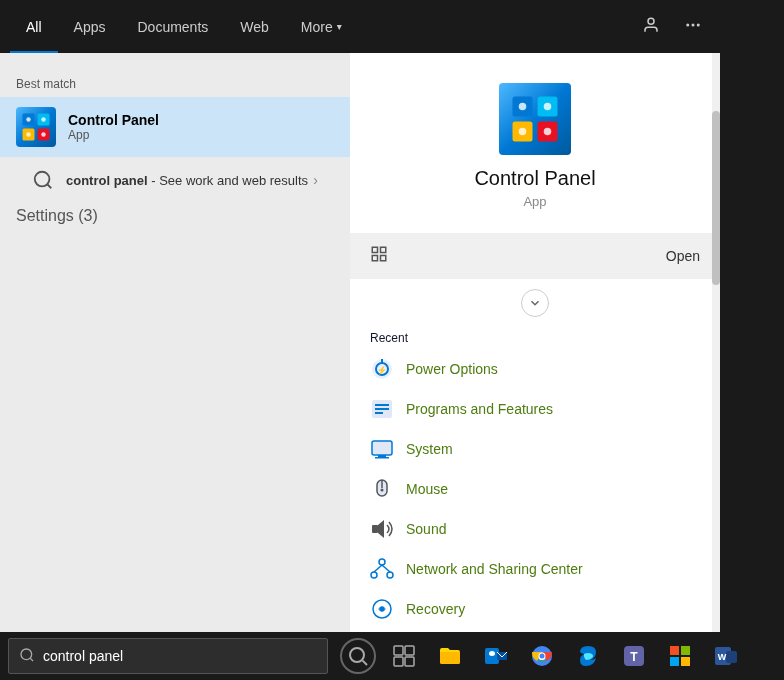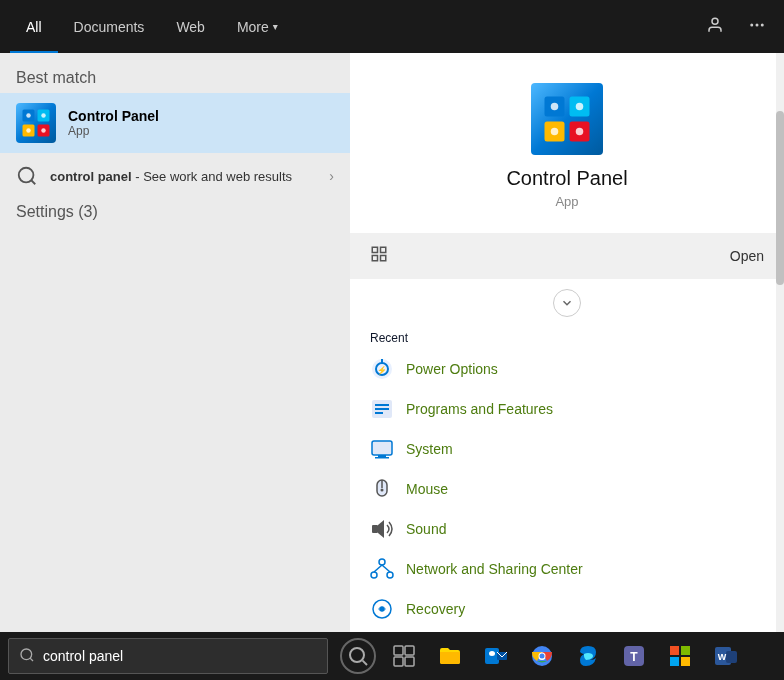--- a/index.html
+++ b/index.html
@@ -64,21 +64,21 @@
     .taskbar-icon svg, .taskbar-icon .icon-inner {
       width: 24px;
       height: 24px;
     }
 
     
     .start-menu {
       position: absolute;
       bottom: 48px;
       left: 0;
-      width: 784px;
+      width: 720px;
       height: 632px;
       background: #1e1e1e;
       display: flex;
       flex-direction: column;
     }
 
     
     .nav-tabs {
       display: flex;
       align-items: center;
@@ -136,23 +136,23 @@
     
     .left-panel {
       width: 350px;
       background: #ebebeb;
       display: flex;
       flex-direction: column;
       overflow-y: auto;
     }
 
     .section-label {
-      font-size: 16px;
+      font-size: 12px;
       color: #555;
-      padding: 16px 16px 6px 16px;
+      padding: 24px 16px 6px 16px;
       font-weight: 400;
     }
 
     .best-match-item {
       display: flex;
       align-items: center;
       padding: 10px 16px;
       background: #cce4f7;
       cursor: pointer;
     }
@@ -169,21 +169,21 @@
       font-weight: 600;
       color: #000;
     }
 
     .best-match-info .item-subtitle {
       font-size: 12px;
       color: #555;
     }
 
     .search-web-section {
-      padding: 4px 0;
+      padding: 4px 16px;
     }
 
     .search-web-item {
       display: flex;
       align-items: center;
       padding: 8px 16px;
       cursor: pointer;
     }
 
     .search-icon-round {
@@ -386,20 +386,23 @@
 
   </style>
 </head>
 <body>
 
 <div class="start-menu">
 
   <div class="nav-tabs">
     <div class="nav-tab active">
       <span>All</span>
+    </div>
+    <div class="nav-tab">
+      <span>Apps</span>
     </div>
     <div class="nav-tab">
       <span>Documents</span>
     </div>
     <div class="nav-tab">
       <span>Web</span>
     </div>
     <div class="nav-tab">
       <span>More</span>
       <span class="dropdown-arrow">▾</span>

